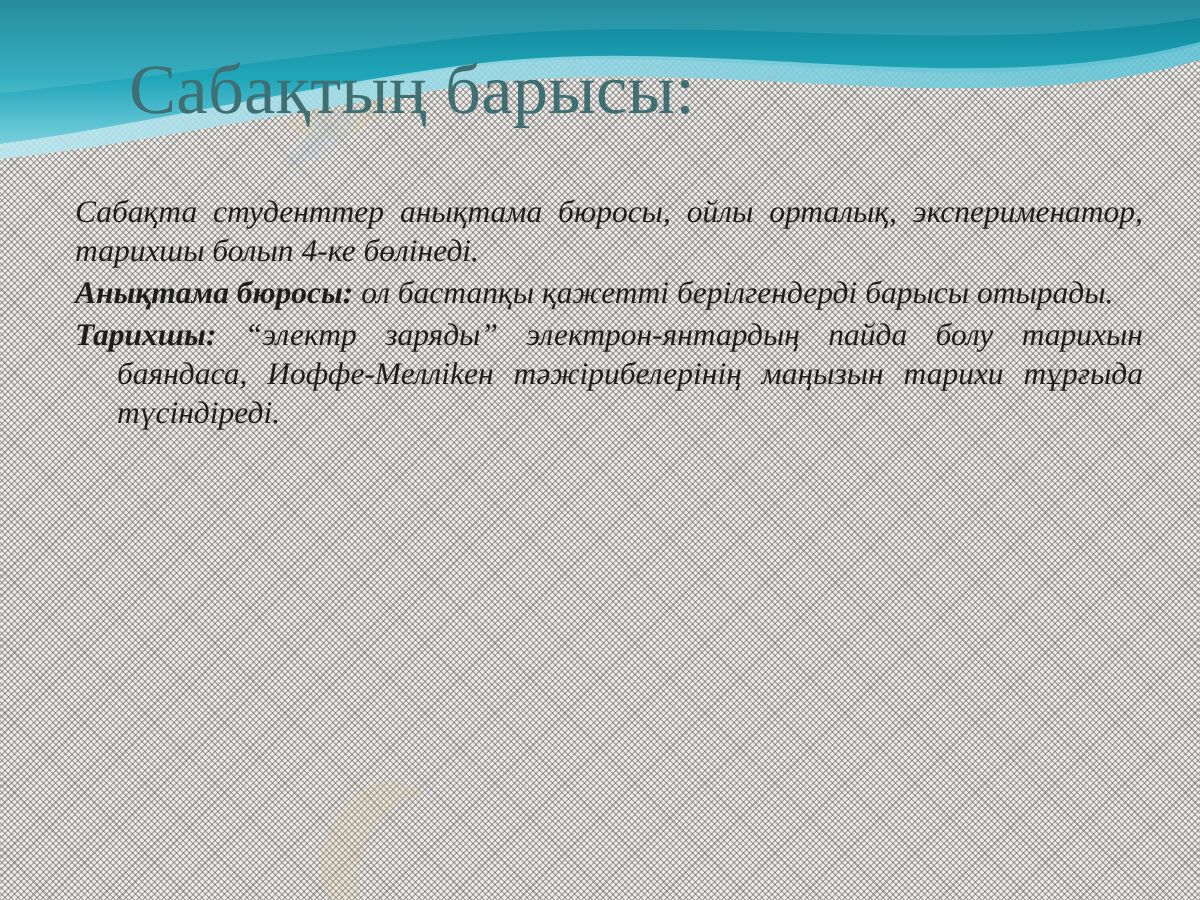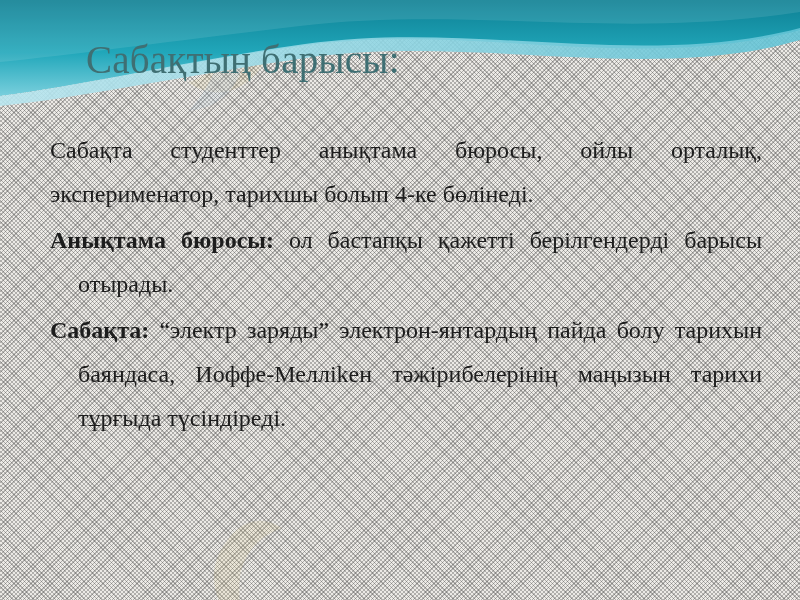--- a/index.html
+++ b/index.html
@@ -69,43 +69,44 @@
     height: 110px;
   }
 
   
   .title {
     position: absolute;
     left: 86px;
     top: 38px;
     width: 640px;
     font-family: "Liberation Serif", serif;
-    font-size: 39px;
+    font-size: 47px;
     line-height: 44px;
     color: #3f6f73;
     letter-spacing: .2px;
     white-space: nowrap;
   }
 
   
   .body-block {
     position: absolute;
     left: 50px;
     top: 128px;
     width: 712px;
     color: #1d1d1d;
   }
   .para {
-    font-size: 24px;
-    line-height: 44px;
+    font-size: 21px;
+    line-height: 26px;
     text-align: justify;
     text-justify: inter-word;
     margin: 0 0 2px 0;
     padding-left: 0;
     text-indent: 0;
+    font-style: italic;
   }
   .para.hang {
     padding-left: 28px;
     text-indent: -28px;
   }
   .para b {
     font-weight: bold;
   }
 </style>
 </head>
@@ -153,18 +154,18 @@
     <p class="para">
       <span>Сабақта студенттер анықтама бюросы, ойлы орталық, эксперименатор, тарихшы болып 4-ке бөлінеді.</span>
     </p>
 
     <p class="para hang">
       <b>Анықтама бюросы:</b><span> ол бастапқы қажетті берілгендерді барысы отырады.</span>
     </p>
 
 
     <p class="para hang">
-      <b>Сабақта:</b><span> “электр заряды” электрон-янтардың пайда болу тарихын баяндаса, Иоффе-Меллikен тәжірибелерінің маңызын тарихи тұрғыда түсіндіреді.</span>
+      <b>Тарихшы:</b><span> “электр заряды” электрон-янтардың пайда болу тарихын баяндаса, Иоффе-Меллikен тәжірибелерінің маңызын тарихи тұрғыда түсіндіреді.</span>
     </p>
 
 
   </div>
 </div>
 
 </body></html>

